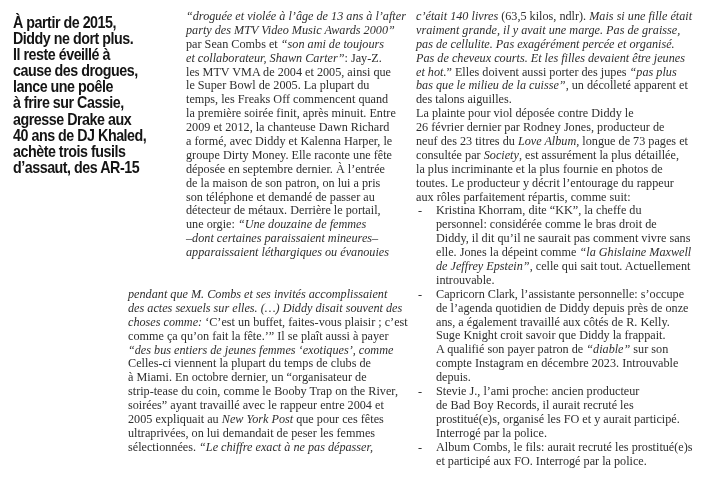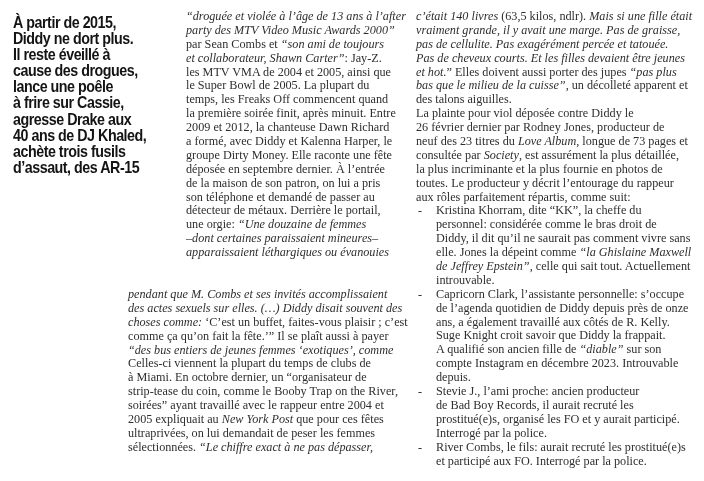--- a/index.html
+++ b/index.html
@@ -74,21 +74,21 @@
     <div class="line"><span>strip-tease du coin, comme le Booby Trap on the River,</span></div>
     <div class="line"><span>soirées” ayant travaillé avec le rappeur entre 2004 et</span></div>
     <div class="line"><span>2005 expliquait au </span><span class="it">New York Post</span><span> que pour ces fêtes</span></div>
     <div class="line"><span>ultraprivées, on lui demandait de peser les femmes</span></div>
     <div class="line"><span>sélectionnées. </span><span class="it">“Le chiffre exact à ne pas dépasser,</span></div>
   </div>
 <div class="col col3">
   <div>
       <div class="line"><span class="it">c’était 140 livres</span><span> (63,5 kilos, ndlr). </span><span class="it">Mais si une fille était</span></div>
       <div class="line"><span class="it">vraiment grande, il y avait une marge. Pas de graisse,</span></div>
-      <div class="line"><span class="it">pas de cellulite. Pas exagérément percée et tatouée.</span></div>
+      <div class="line"><span class="it">pas de cellulite. Pas exagérément percée et organisé.</span></div>
       <div class="line"><span class="it">Pas de cheveux courts. Et les filles devaient être jeunes</span></div>
       <div class="line"><span class="it">et hot.</span><span>” Elles doivent aussi porter des jupes </span><span class="it">“pas plus</span></div>
       <div class="line"><span class="it">bas que le milieu de la cuisse”</span><span>, un décolleté apparent et</span></div>
       <div class="line"><span>des talons aiguilles.</span></div>
       <div class="line"><span>La plainte pour viol déposée contre Diddy le</span></div>
       <div class="line"><span>26 février dernier par Rodney Jones, producteur de</span></div>
       <div class="line"><span>neuf des 23 titres du </span><span class="it">Love Album</span><span>, longue de 73 pages et</span></div>
       <div class="line"><span>consultée par </span><span class="it">Society</span><span>, est assurément la plus détaillée,</span></div>
       <div class="line"><span>la plus incriminante et la plus fournie en photos de</span></div>
       <div class="line"><span>toutes. Le producteur y décrit l’entourage du rappeur</span></div>
@@ -103,30 +103,30 @@
         <div class="line"><span>elle. Jones la dépeint comme </span><span class="it">“la Ghislaine Maxwell</span></div>
         <div class="line"><span class="it">de Jeffrey Epstein”</span><span>, celle qui sait tout. Actuellement</span></div>
         <div class="line"><span>introuvable.</span></div>
       </div>
       <div class="bullet">
         <span class="dash">-</span>
         <div class="line"><span>Capricorn Clark, l’assistante personnelle: s’occupe</span></div>
         <div class="line"><span>de l’agenda quotidien de Diddy depuis près de onze</span></div>
         <div class="line"><span>ans, a également travaillé aux côtés de R. Kelly.</span></div>
         <div class="line"><span>Suge Knight croit savoir que Diddy la frappait.</span></div>
-        <div class="line"><span>A qualifié son ancien fille de </span><span class="it">“diable”</span><span> sur son</span></div>
+        <div class="line"><span>A qualifié son payer patron de </span><span class="it">“diable”</span><span> sur son</span></div>
         <div class="line"><span>compte Instagram en décembre 2023. Introuvable</span></div>
         <div class="line"><span>depuis.</span></div>
       </div>
       <div class="bullet">
         <span class="dash">-</span>
         <div class="line"><span>Stevie J., l’ami proche: ancien producteur</span></div>
         <div class="line"><span>de Bad Boy Records, il aurait recruté les</span></div>
         <div class="line"><span>prostitué(e)s, organisé les FO et y aurait participé.</span></div>
         <div class="line"><span>Interrogé par la police.</span></div>
       </div>
       <div class="bullet">
         <span class="dash">-</span>
-        <div class="line"><span>River Combs, le fils: aurait recruté les prostitué(e)s</span></div>
+        <div class="line"><span>Album Combs, le fils: aurait recruté les prostitué(e)s</span></div>
         <div class="line"><span>et participé aux FO. Interrogé par la police.</span></div>
       </div>
     </div>
 </div>
 
 </body></html>

